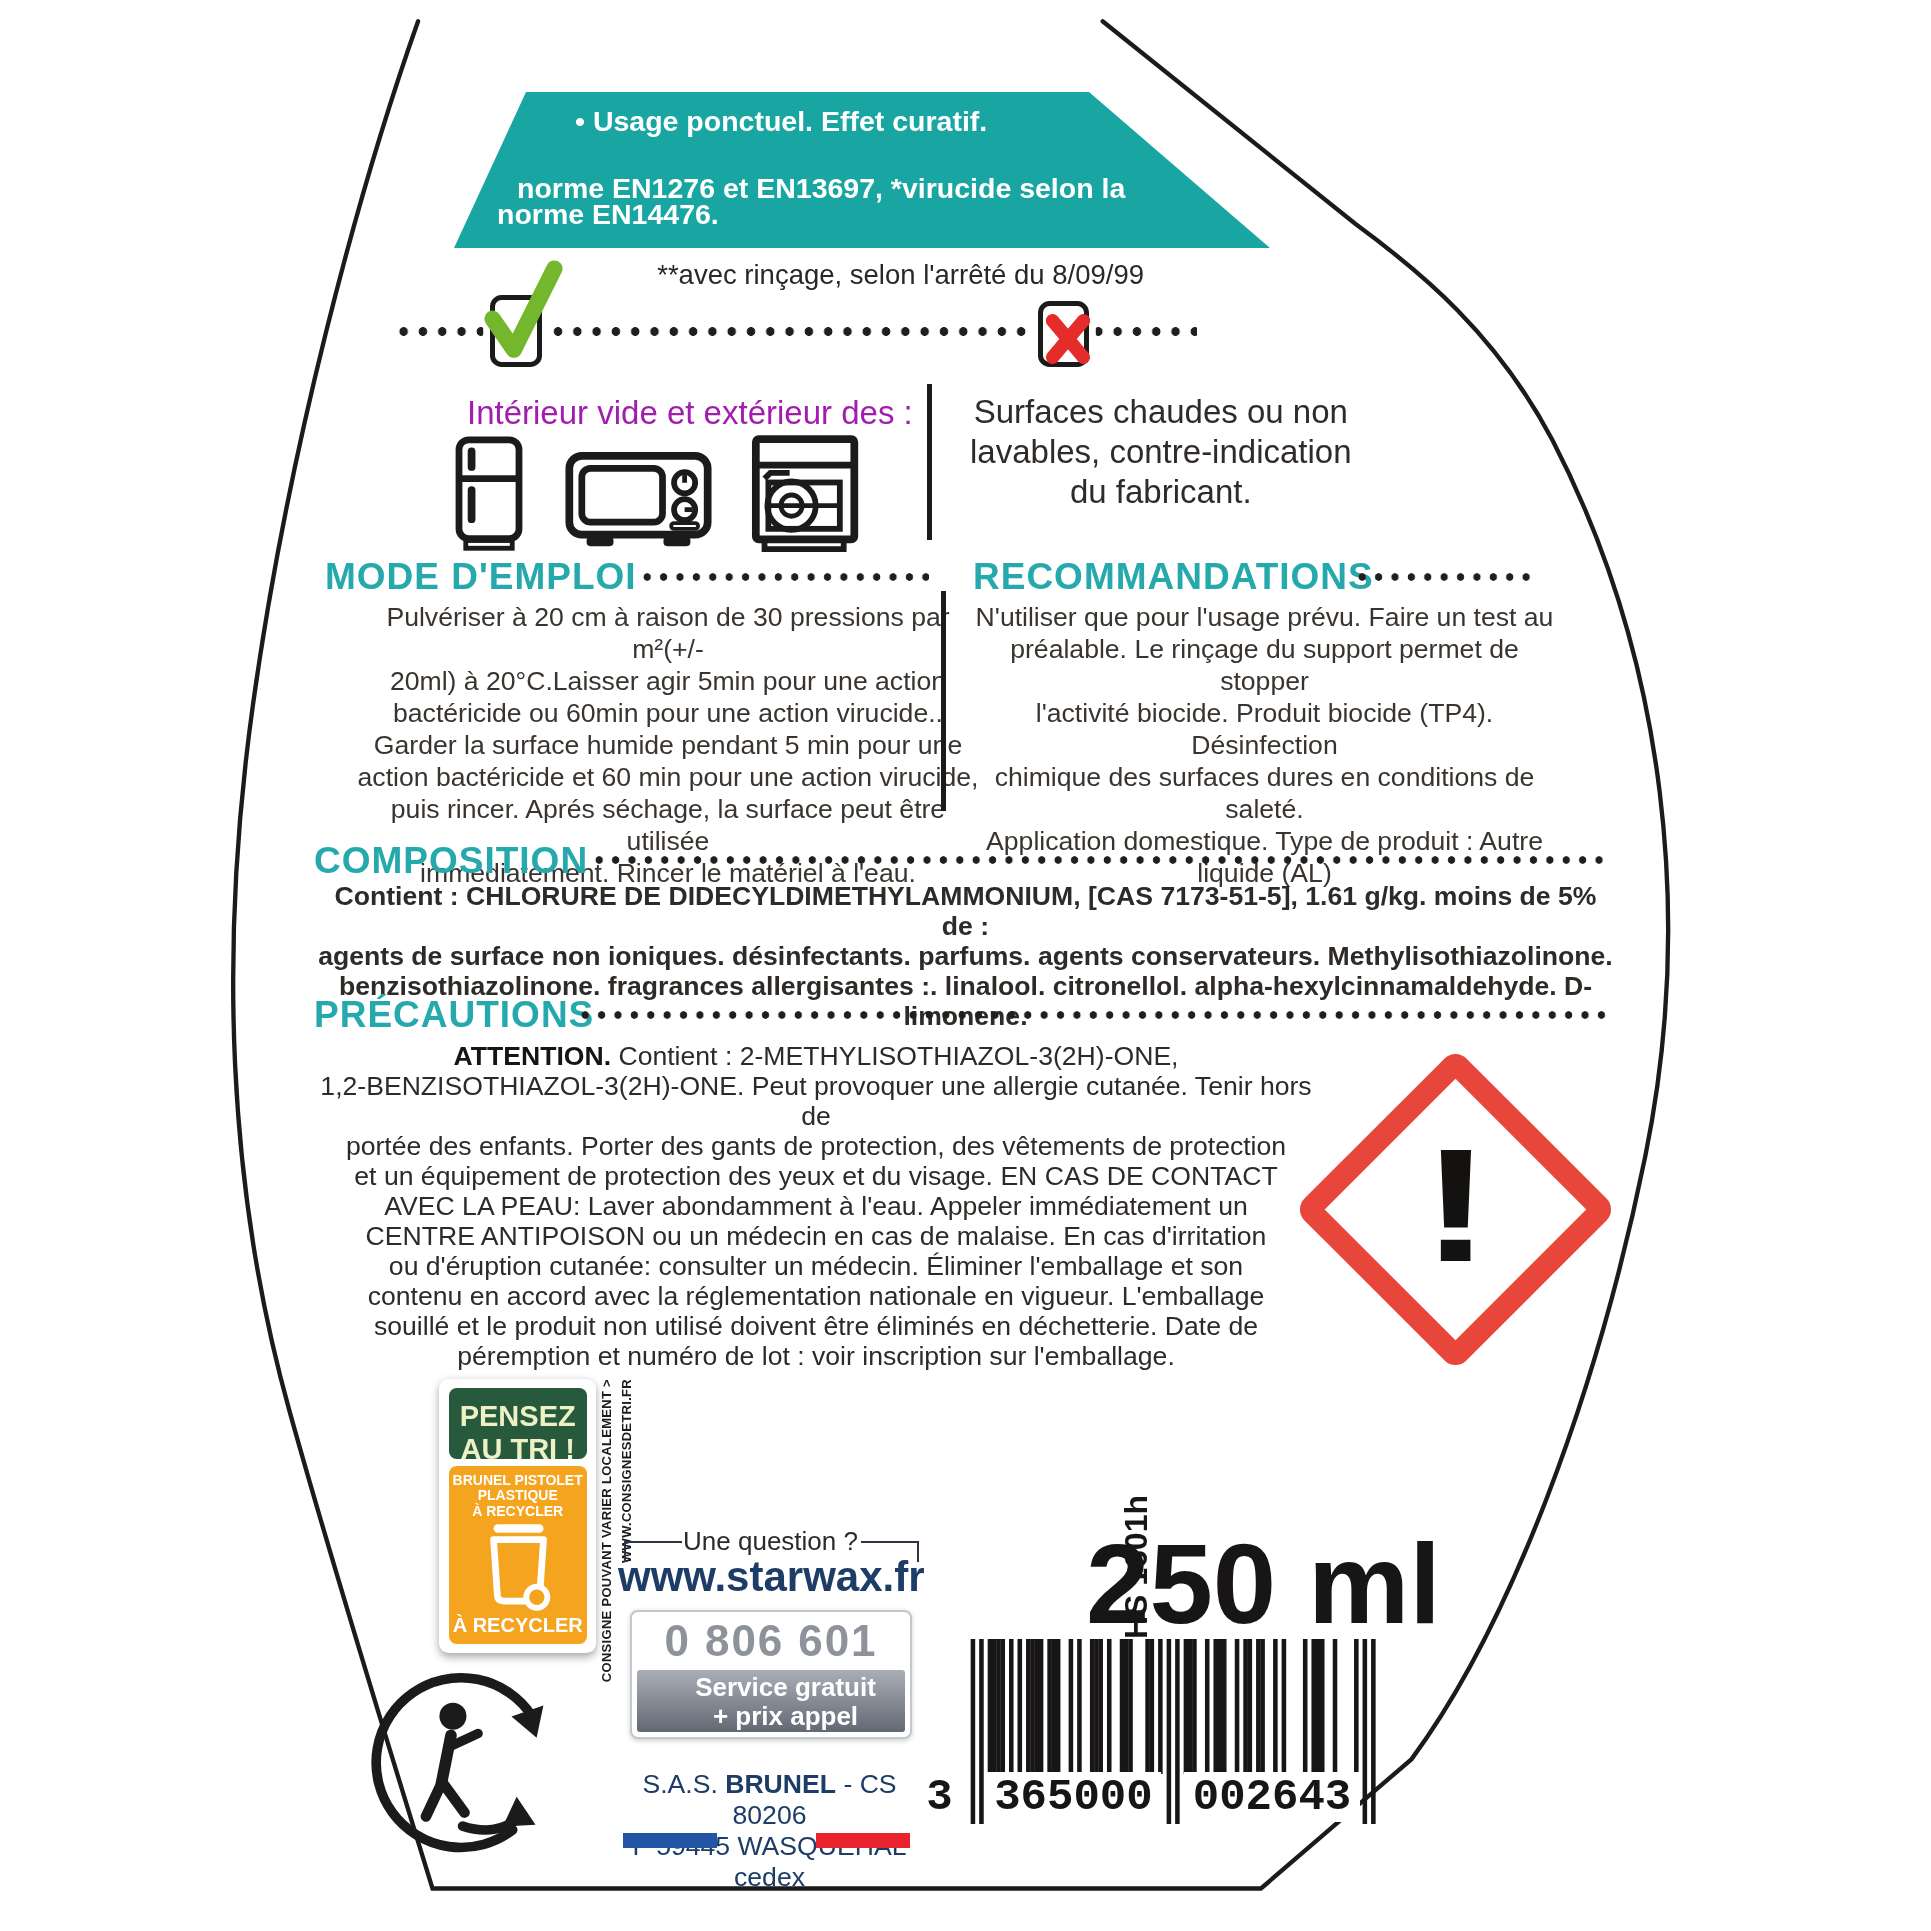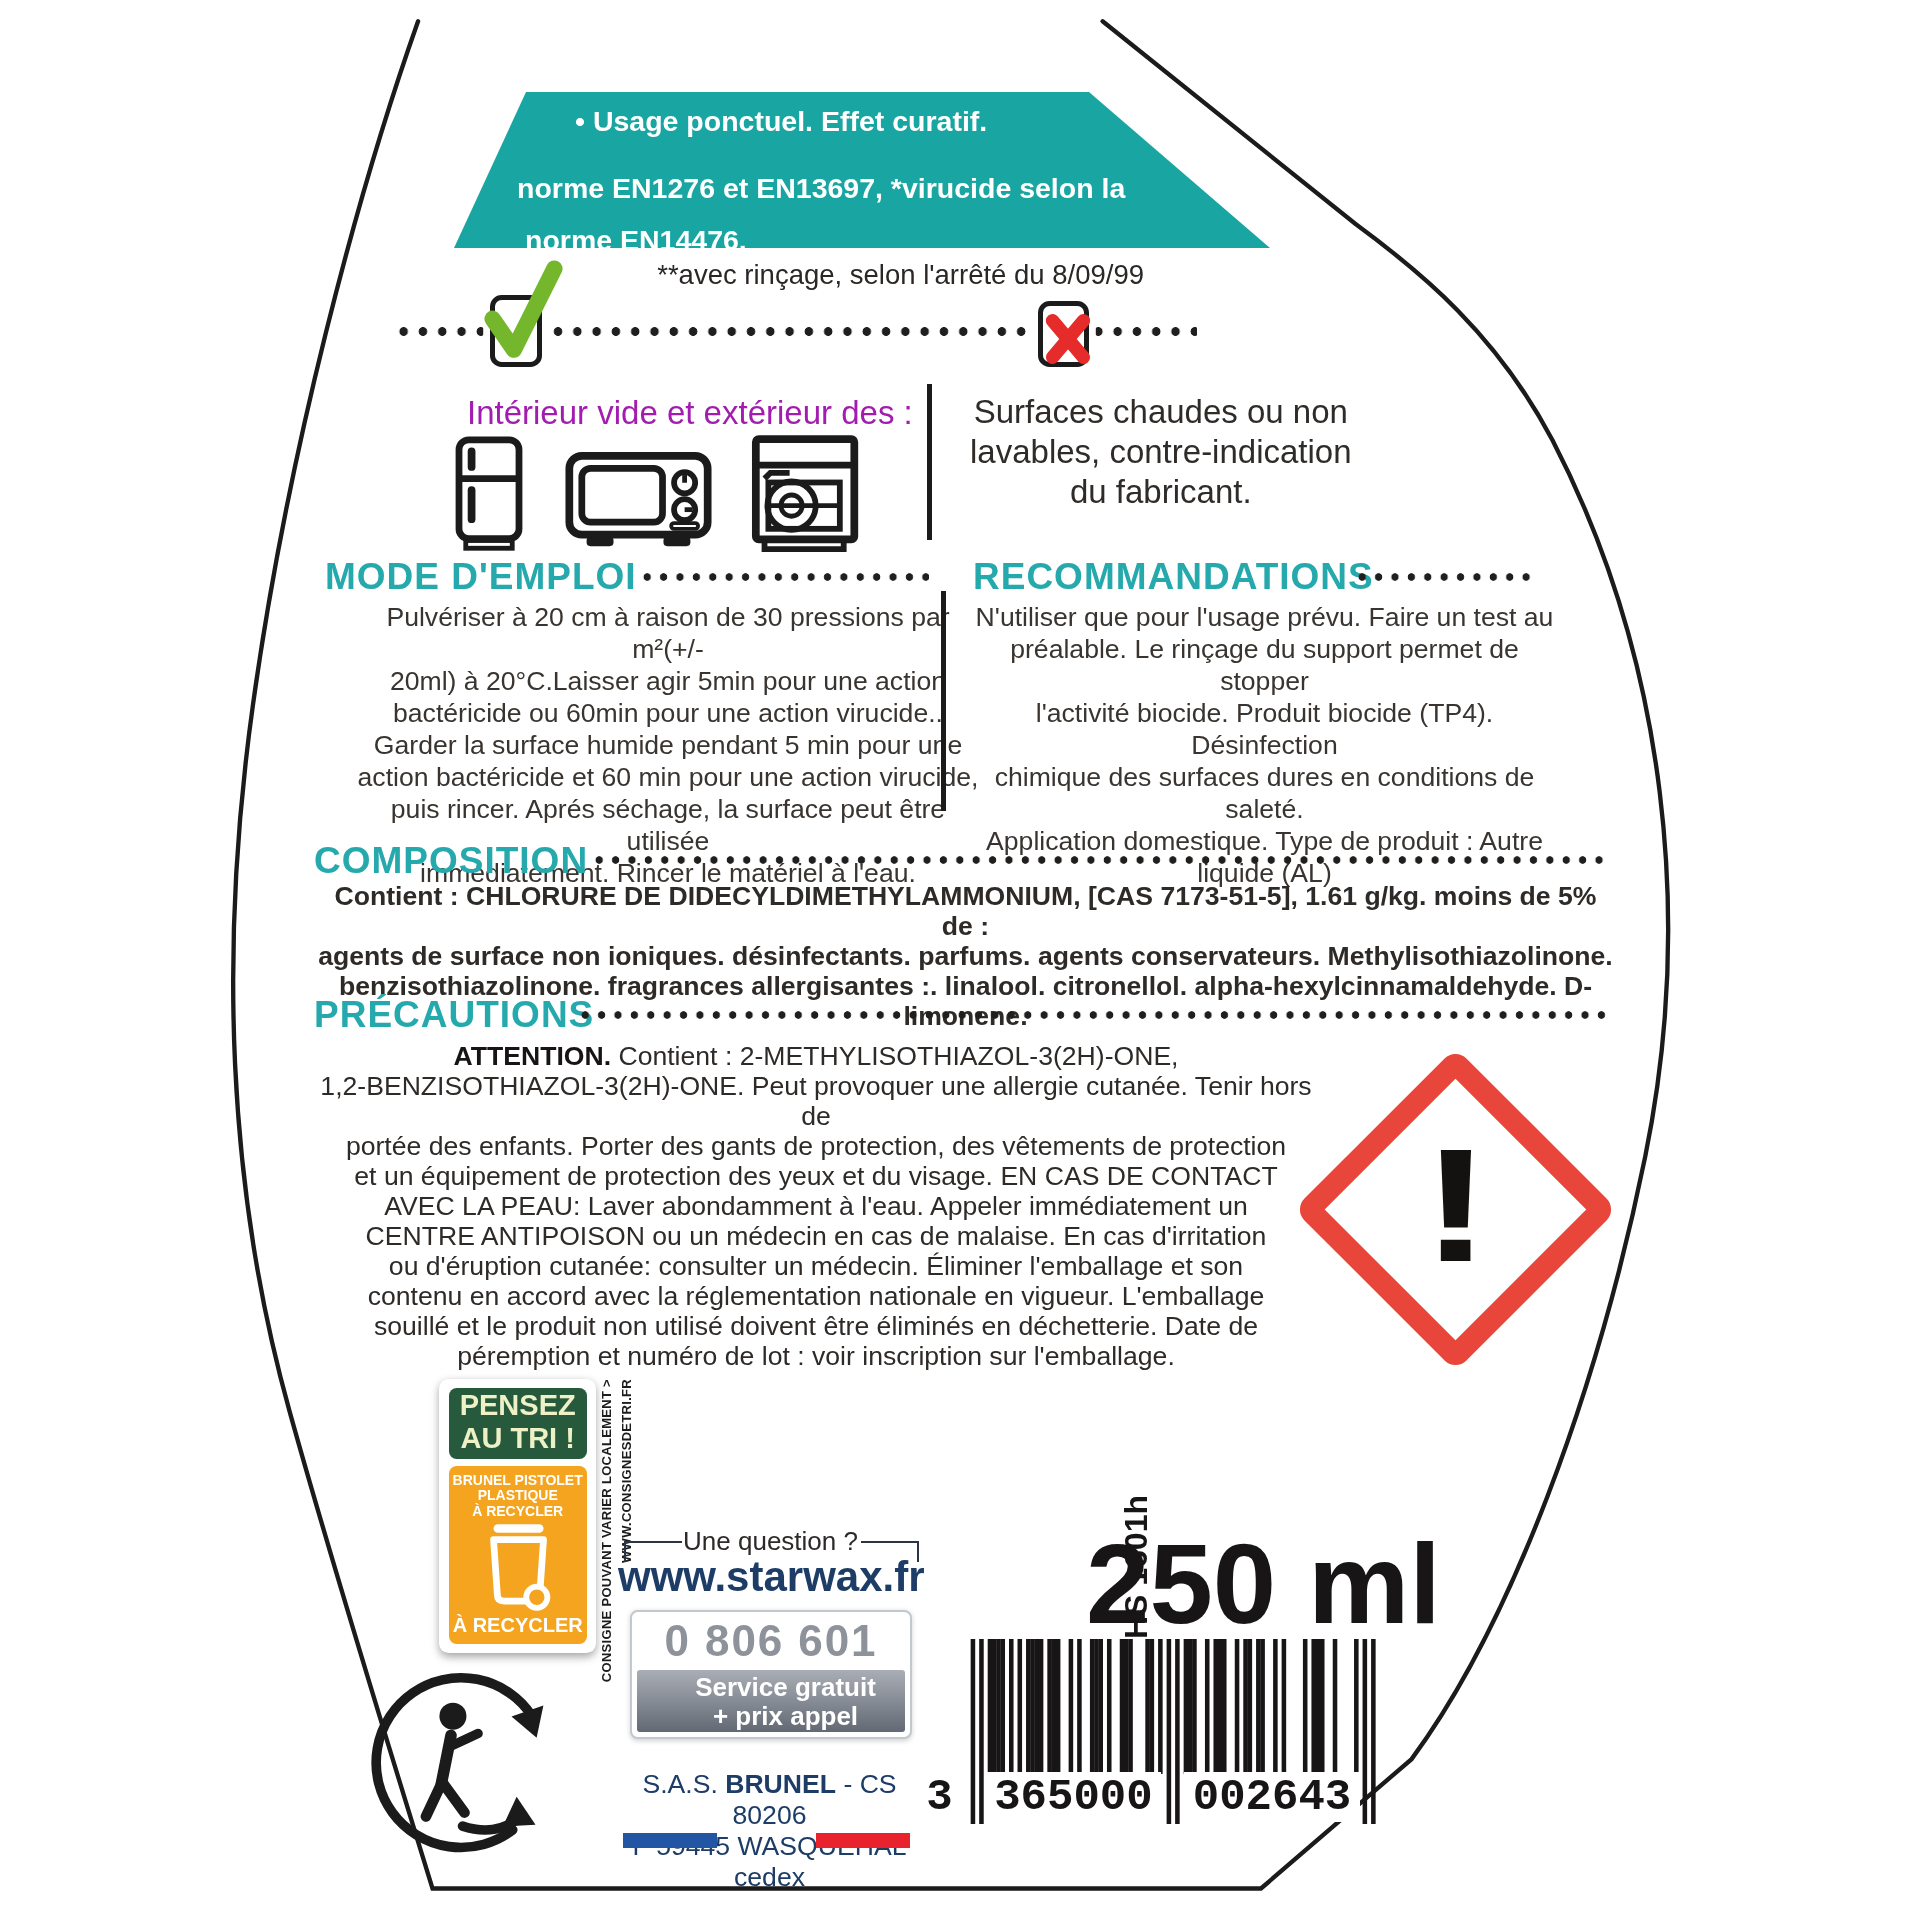--- a/index.html
+++ b/index.html
@@ -19,21 +19,21 @@
   .banner span{position:absolute;color:#ffffff;font-weight:bold;font-size:28.5px;white-space:nowrap;}
   .checkbox-frame{position:absolute;background:#ffffff;border:5.8px solid #1b1b1b;border-radius:11.6px;z-index:2;box-shadow:0 0 0 6.8px #ffffff;}
   .vdiv{position:absolute;width:4.8px;background:#1b1b1b;}
   .ghs-diamond{position:absolute;left:1341px;top:1095px;width:185px;height:185px;
                border:22px solid #e8463a;border-radius:15.4px;transform:rotate(45deg);background:#ffffff;}
   .ghs-bang{position:absolute;left:1398px;top:1099px;width:116px;height:212px;text-align:center;
             font-size:162px;font-weight:bold;color:#141210;transform:scaleX(1.3);line-height:212px;}
   .pensez-card{position:absolute;left:439px;top:1379px;width:157px;height:274px;background:#ffffff;
                border-radius:9.7px;box-shadow:0 3.9px 8.7px rgba(0,0,0,0.35);}
   .pensez-green{position:absolute;left:9.7px;top:8.7px;width:138px;height:71px;background:#275a3d;border-radius:7.7px;
-                color:#eef0c6;font-weight:bold;font-size:29px;line-height:33px;text-align:center;padding-top:1px;box-sizing:border-box;}
+                color:#eef0c6;font-weight:bold;font-size:29px;line-height:33px;text-align:center;padding-top:12px;box-sizing:border-box;}
   .pensez-orange{position:absolute;left:9.7px;top:87px;width:138px;height:178px;background:#f4a41f;border-radius:7.7px;}
   .mat-text{position:absolute;left:0;top:6.8px;width:100%;text-align:center;color:#ffffff;font-weight:bold;
             font-size:14px;line-height:15.4px;}
   .action-text{position:absolute;left:0;bottom:6.8px;width:100%;text-align:center;color:#ffffff;font-weight:bold;font-size:20px;}
   .vtext{position:absolute;writing-mode:vertical-rl;transform:rotate(180deg);
          font-size:13px;font-weight:bold;color:#1c1c1c;letter-spacing:0.3px;white-space:nowrap;}
   .navy{color:#1d3c66;}
   .bracket{position:absolute;width:56px;height:19.3px;border-top:2.9px solid #2a3444;}
   .phone-card{position:absolute;left:630px;top:1610px;width:282px;height:129px;background:#ffffff;
               border:2.9px solid #c3c8ce;border-radius:7.7px;box-shadow:0 1.9px 4.8px rgba(0,0,0,0.18);box-sizing:border-box;}
@@ -55,21 +55,21 @@
 
 <div id="label">
 
   <svg class="abs" style="left:0;top:0;" width="1931" height="1931" viewBox="0 0 2000 2000">
     <path d="M 433 22 C 370 200 298 470 262 730 C 227 980 235 1230 300 1462 C 332 1577 392 1775 448 1956 L 1306 1956 L 1462 1822 C 1564 1684 1654 1444 1704 1198 C 1754 952 1726 684 1608 456 C 1550 346 1472 282 1404 232 L 1142 22" fill="none" stroke="#1b1b1b" stroke-width="4.5" stroke-linecap="round"></path>
   </svg>
 
   <div class="banner">
     <span style="left:121px;top:12.6px;">• Usage ponctuel. Effet curatif.</span>
     <span style="left:63px;top:80px;">norme EN1276 et EN13697, *virucide selon la</span>
-    <span style="left:43px;top:132px;margin-left:28px;">norme EN14476.</span>
+    <span style="left:43px;top:106px;">norme EN14476.</span>
   </div>
 
   <div class="abs" style="right:787px;top:259px;font-size:27.5px;color:#2b2725;white-space:nowrap;">**avec rinçage, selon l'arrêté du 8/09/99</div>
 
   <div class="dots dots-big" style="left:394px;top:326px;width:803px;"></div>
 
   <div class="checkbox-frame" style="left:490px;top:295px;width:42px;height:62px;"></div>
   <svg class="abs" style="left:479px;top:259px;z-index:3;" width="89" height="108" viewBox="0 0 92 112">
     <polyline points="14,62 36,94 78,10" fill="none" stroke="#74b72d" stroke-width="17" stroke-linecap="round" stroke-linejoin="round"></polyline>
   </svg>

